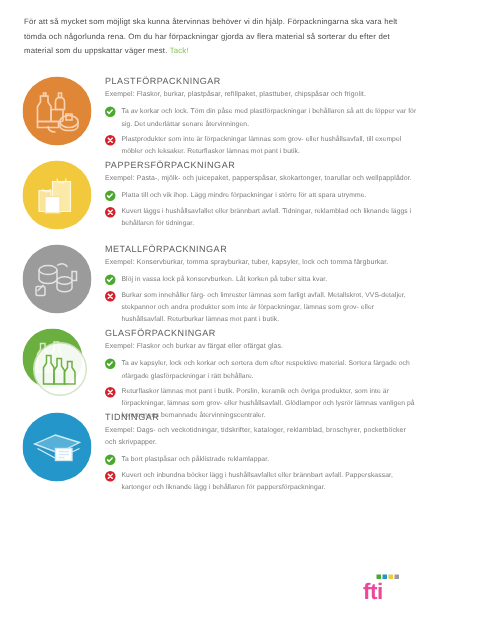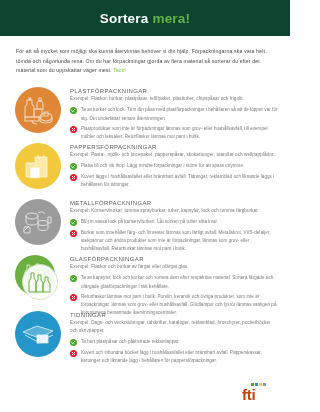--- a/index.html
+++ b/index.html
@@ -111,36 +111,30 @@
     right: 14px;
     bottom: 10px;
     width: 34px;
     text-align: left;
   }
   .logo-dots { display: flex; gap: 1px; margin-left: 9px; margin-bottom: 1px; }
   .logo-dots span { width: 3px; height: 3px; display: block; }
   .logo-text {
     font-size: 15px;
     font-weight: bold;
-    color: #c2410c;
+    color: #ec4899;
     letter-spacing: -0.3px;
     line-height: 1;
   }
 </style>
 </head>
 <body>
 
 <div class="page">
 
-  <div class="header">
-    <div class="header-title">
-      <span class="t-white">Sortera</span>
-      <span class="t-green">mera!</span>
-    </div>
-  </div>
 
   <div class="intro">
     <span>För att så mycket som möjligt ska kunna återvinnas behöver vi din hjälp. Förpackningarna ska vara helt tömda och någorlunda rena. Om du har förpackningar gjorda av flera material så sorterar du efter det material som du uppskattar väger mest.</span>
     <span class="thanks">Tack!</span>
   </div>
 
   <div class="sections">
 
     <div class="section">
       <div class="icon-wrap">

